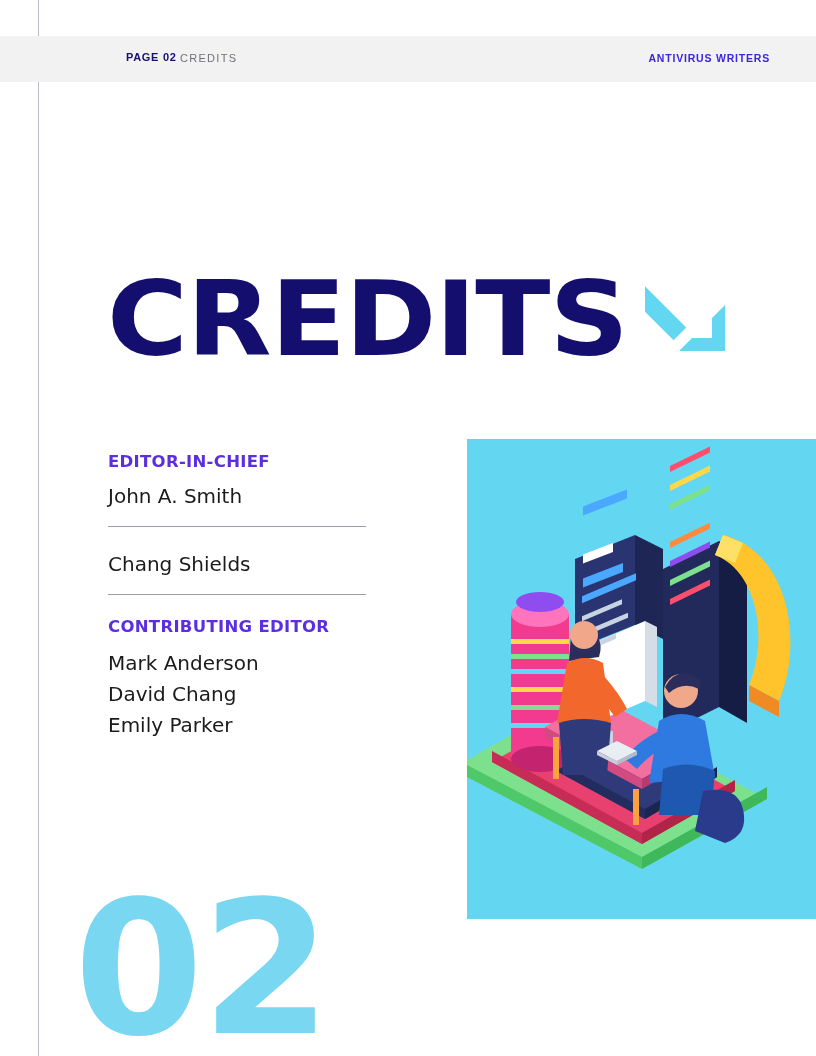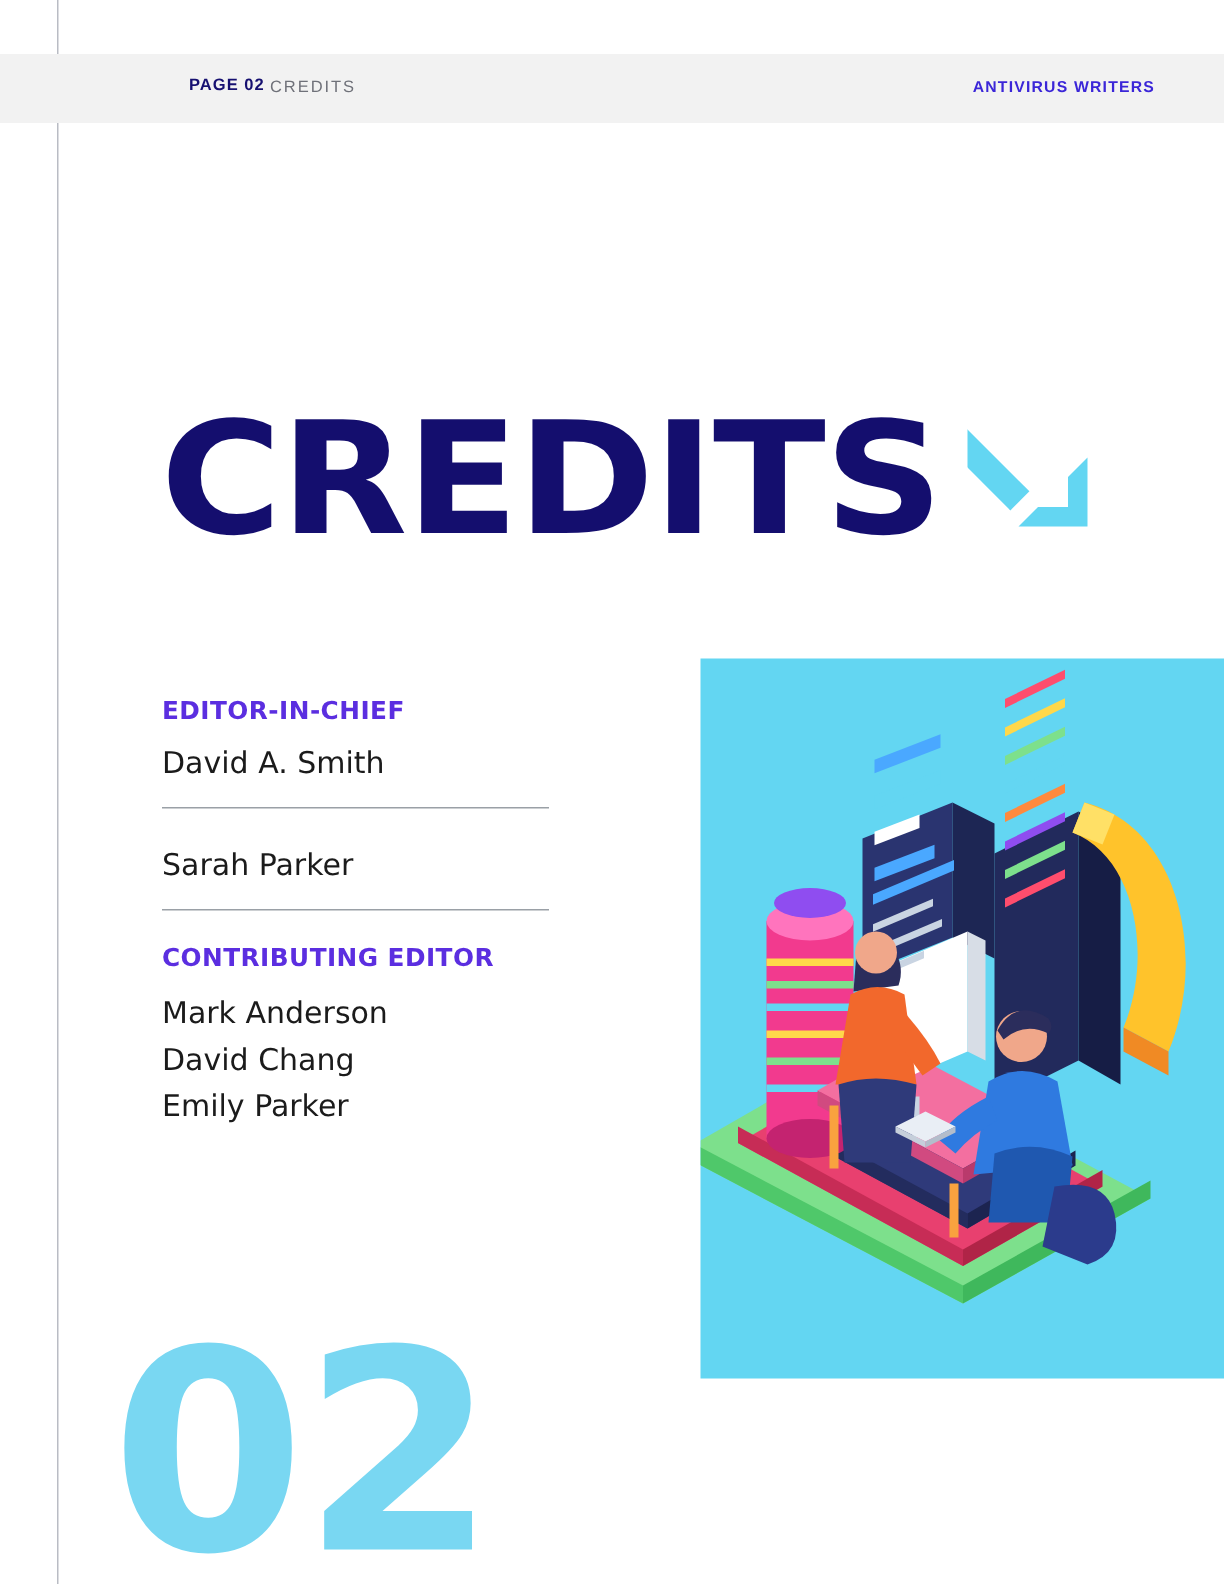--- a/index.html
+++ b/index.html
@@ -92,21 +92,21 @@
     left: 108px;
     top: 448px;
     width: 266px;
   }
   .role {
     font-size: 16.5px;
     font-weight: bold;
     letter-spacing: 0.3px;
     color: #5b2ee0;
     font-family: "DejaVu Sans", sans-serif;
-    margin: 16px 0 10px 0;
+    margin: 4px 0 10px 0;
   }
   .name {
     font-size: 20px;
     color: #1b1b1b;
     font-family: "DejaVu Sans", sans-serif;
     font-weight: 400;
     line-height: 31px;
   }
   .divider {
     height: 1px;
@@ -160,26 +160,26 @@
       <rect x="4" y="6" width="18" height="62" transform="rotate(-45 13 37)"></rect>
       <polygon points="80,30 80,76 34,76 47,63 67,63 67,43"></polygon>
     </g>
   </svg>
 </div>
 
 <div class="credits-block">
 
   <div>
     <div class="role">EDITOR-IN-CHIEF</div>
-    <div class="name">David A. Smith</div>
+    <div class="name">John A. Smith</div>
     <div class="divider"></div>
   </div>
 
   <div>
-    <div class="name">Sarah Parker</div>
+    <div class="name">Chang Shields</div>
     <div class="divider"></div>
   </div>
 
   <div>
     <div class="role">CONTRIBUTING EDITOR</div>
     <div class="group-names">
       <div class="name">Mark Anderson</div>
       <div class="name">David Chang</div>
       <div class="name">Emily Parker</div>
     </div>

